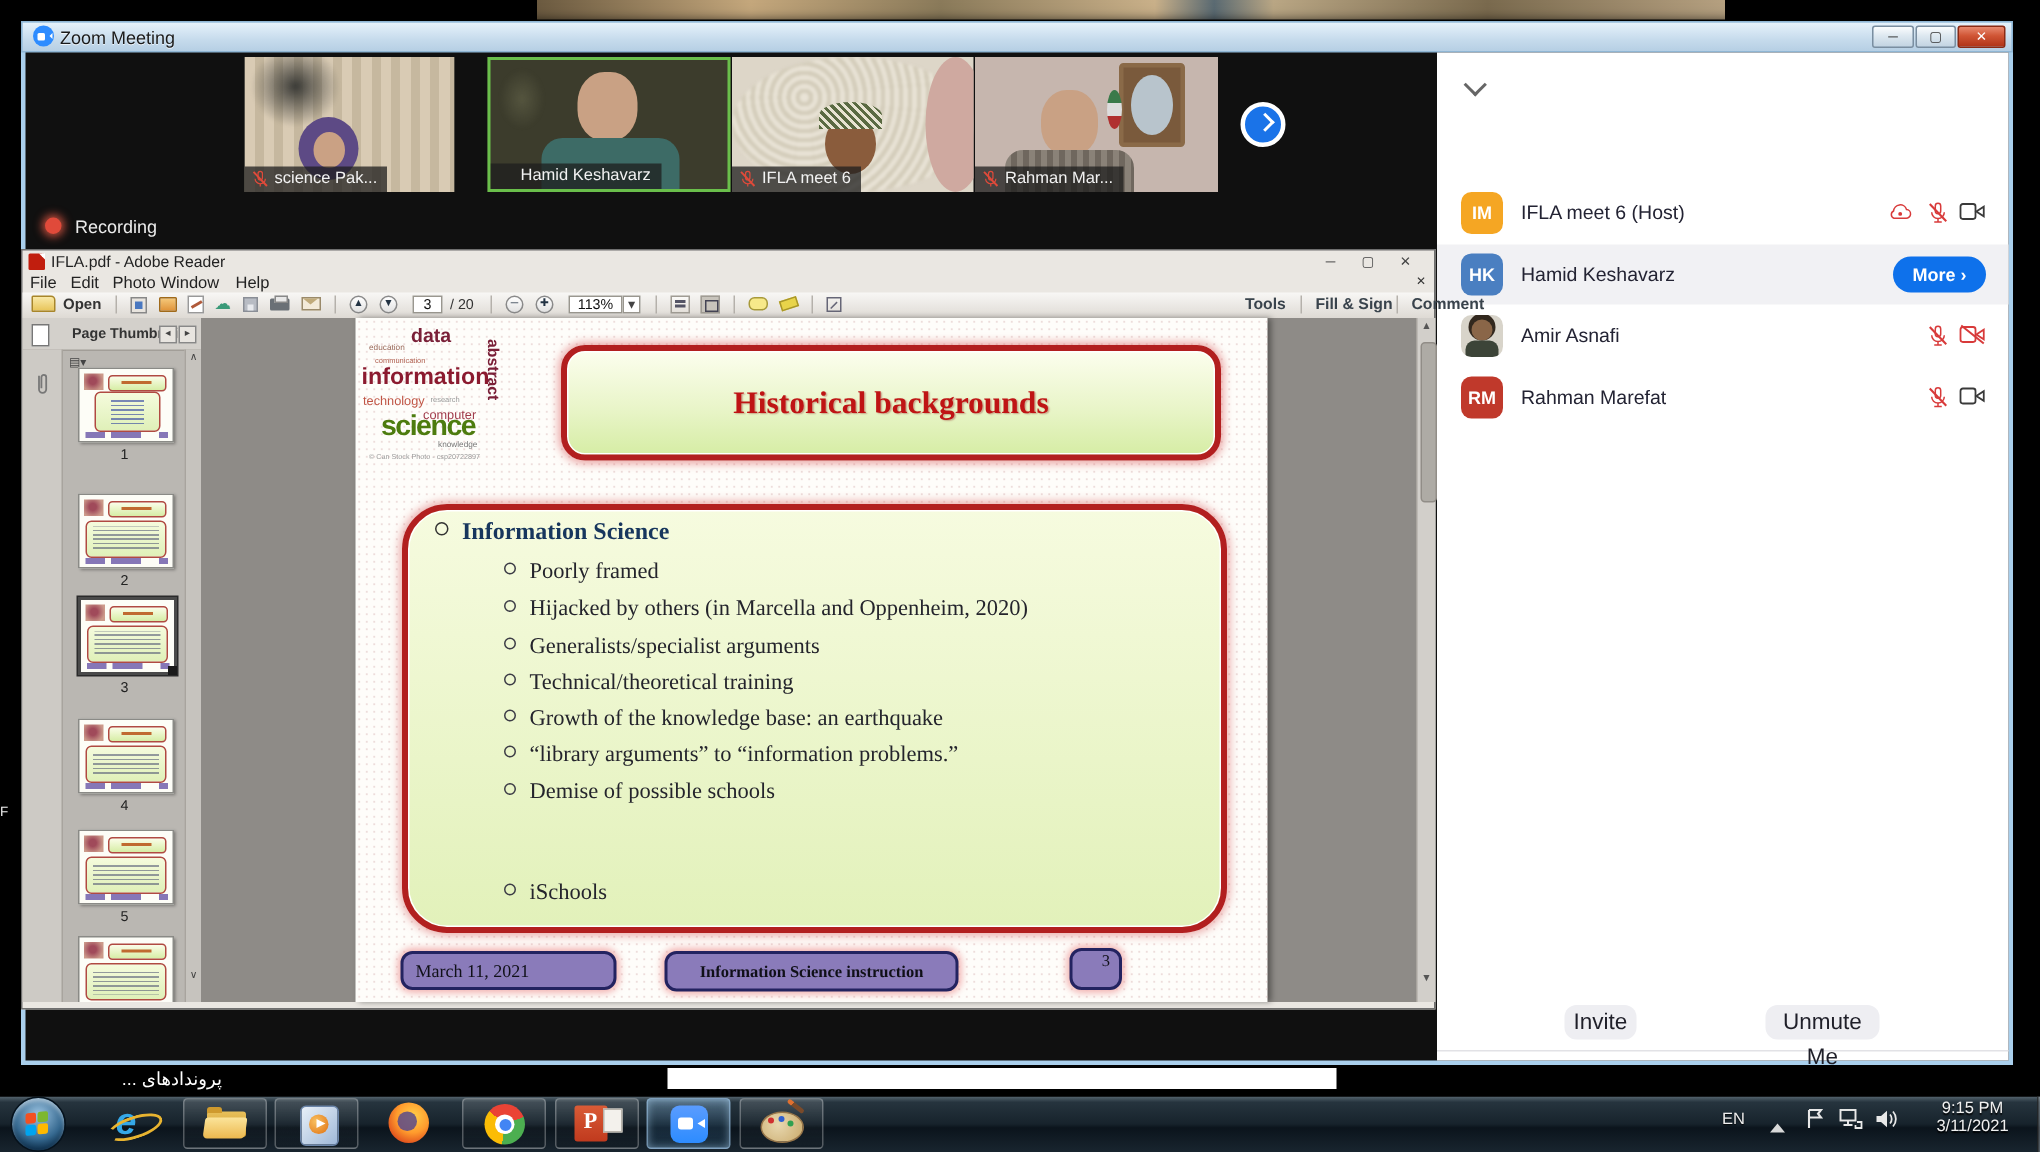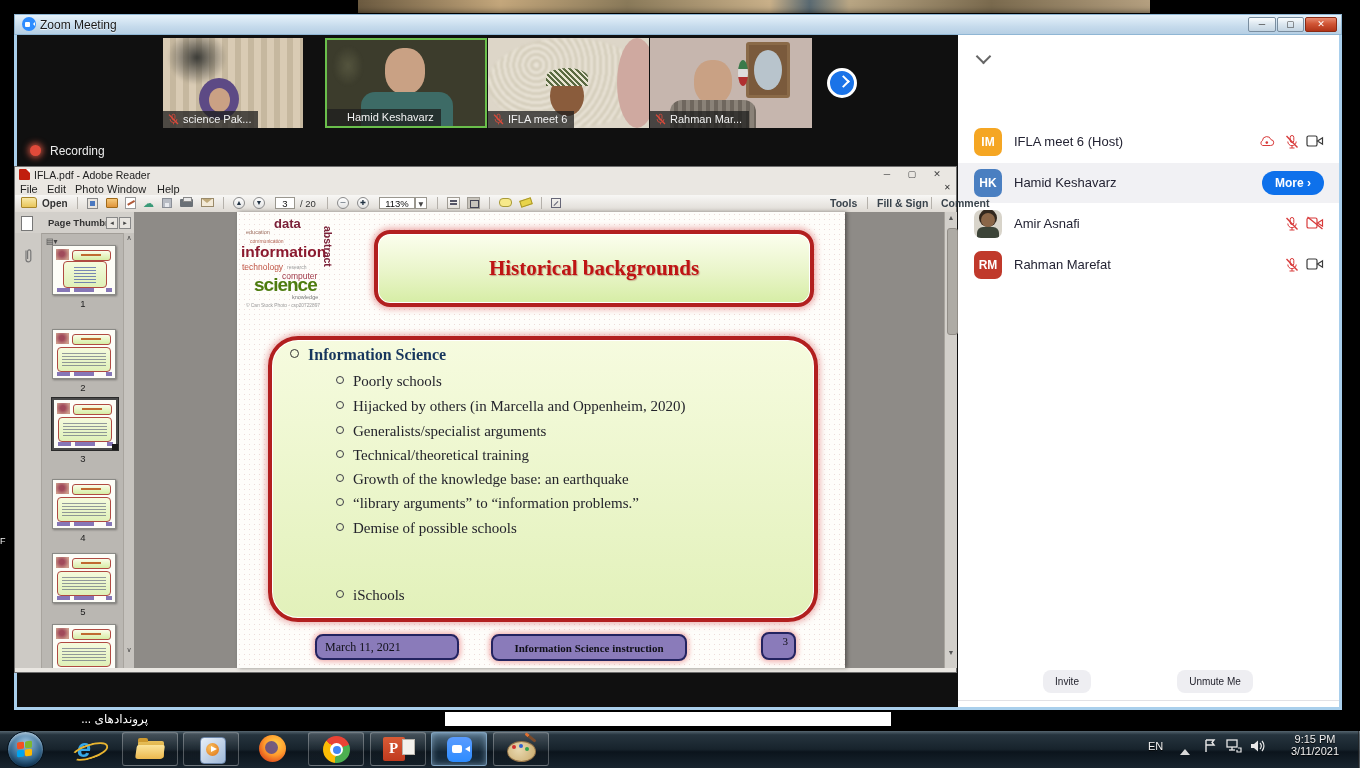--- a/index.html
+++ b/index.html
@@ -44,21 +44,21 @@
   .pchev{position:absolute;left:20px;top:16px;width:9px;height:9px;border:2px solid #666;border-top:0;border-right:0;transform:rotate(-45deg);}
   .prow{position:absolute;left:0;width:381px;height:40px;}
   .prow.hover{background:#f1f1f4;}
   .pav{position:absolute;left:16px;top:6px;width:28px;height:28px;border-radius:7px;color:#fff;
     font-size:12px;font-weight:bold;text-align:center;line-height:28px;}
   .pname{position:absolute;left:56px;top:12px;font-size:13px;color:#232333;}
   .pic{position:absolute;top:12px;width:18px;height:16px;}
   .more-btn{position:absolute;left:304px;top:8px;width:62px;height:24px;border-radius:12px;background:#0e71eb;
     color:#fff;font-size:12px;font-weight:bold;text-align:center;line-height:24px;}
   .pfoot-line{left:958px;top:700px;width:381px;height:1px;background:#e2e2e6;}
-  .pbtn{top:670px;height:23px;border-radius:8px;background:#eeeef2;color:#1f1f29;font-size:10px;text-align:center;line-height:23px;}
+  .pbtn{top:670px;height:23px;border-radius:8px;background:#eeeef2;color:#1f1f29;font-size:15px;text-align:center;line-height:23px;}
 
   
   .pdfwin{left:14px;top:166px;width:943px;height:507px;background:#eae7e2;border:1px solid #6f6f6f;box-sizing:border-box;}
   .pdf-title{left:34px;top:169px;font-size:10.5px;color:#222;}
   .pdf-ico{left:19px;top:169px;width:11px;height:11px;background:#c11e0e;border-radius:1px;}
   .pdf-ico i{position:absolute;right:0;top:0;border:2.5px solid #fff;border-left-color:transparent;border-bottom-color:transparent;}
   .pdf-winbtn{top:168px;width:22px;height:13px;text-align:center;font-size:9px;color:#444;line-height:13px;}
   .pdf-menu span{font-size:11px;color:#222;margin-right:0;}
   .toolbar{left:15px;top:195px;width:941px;height:17px;background:linear-gradient(#f8f7f5,#dedad4);border-bottom:1px solid #b2aea7;}
   .tb{position:absolute;top:1px;height:15px;font-size:10px;color:#333;line-height:15px;}
@@ -107,21 +107,21 @@
     font-size:21px;color:#bf1414;text-shadow:1px 1px 1px rgba(140,30,30,.35);}
   .sl-body{left:268px;top:336px;width:550px;height:286px;box-sizing:border-box;border:4px solid #b21f1f;border-radius:30px;
     background:linear-gradient(#f6fbdf,#e2f1ba);box-shadow:0 0 6px 2px rgba(220,100,100,.5),inset 0 0 0 1px #fff;}
   .blt{position:absolute;font-family:"Liberation Serif",serif;color:#24242c;font-size:15px;
     padding-left:18px;text-indent:-18px;line-height:18px;}
   .blt::before{content:"";display:inline-block;width:6px;height:6px;border:1.2px solid #3c3c46;border-radius:50%;
     margin-right:9px;vertical-align:2px;}
   .blt.h1{font-weight:bold;font-size:16px;color:#17365d;}
   .blt.h1::before{width:7px;height:7px;border-color:#333;}
   .sl-foot{position:absolute;box-sizing:border-box;border:2px solid #232360;border-radius:8px;background:#8a7bba;
-    box-shadow:0 0 5px 2px rgba(235,130,130,.6);font-family:"Liberation Serif",serif;color:#101018;margin-left:48px;}
+    box-shadow:0 0 5px 2px rgba(235,130,130,.6);font-family:"Liberation Serif",serif;color:#101018;}
 
   
   .tip-fa{left:52px;top:712px;width:96px;font-size:12px;color:#fff;text-align:right;}
   .whitebar{left:445px;top:712px;width:446px;height:14px;background:#fff;}
   .artifact{left:0px;top:536px;font-size:9px;color:#eee;}
 
   
   .taskbar{left:0;top:730px;width:1360px;height:38px;
     background:linear-gradient(#55656f,#26343e 10%,#17232c 48%,#0b141c 55%,#18242e 95%);border-top:1px solid #000;}
   .tslot{position:absolute;top:2px;width:56px;height:34px;border-radius:3px;box-sizing:border-box;}
@@ -498,21 +498,21 @@
     <span style="left:14px;top:59px;font-size:19px;font-weight:bold;color:#4d7c0f;letter-spacing:-1px;">science</span>
     <span style="left:52px;top:79px;font-size:5.5px;color:#777;">knowledge</span>
   </div>
   <div class="abs credit">© Can Stock Photo - csp20722897</div>
 
   <div class="abs sl-titlebox"></div>
   <div class="abs sl-title">Historical backgrounds</div>
 
   <div class="abs sl-body"></div>
   <div class="abs blt h1" style="left:290px;top:346px;width:480px;">Information Science</div>
-  <div class="abs blt" style="left:336px;top:372px;width:470px;">Poorly schools</div>
+  <div class="abs blt" style="left:336px;top:372px;width:470px;">Poorly framed</div>
   <div class="abs blt" style="left:336px;top:397px;width:470px;">Hijacked by others (in Marcella and Oppenheim, 2020)</div>
   <div class="abs blt" style="left:336px;top:422px;width:470px;">Generalists/specialist arguments</div>
   <div class="abs blt" style="left:336px;top:446px;width:470px;">Technical/theoretical training</div>
   <div class="abs blt" style="left:336px;top:470px;width:470px;">Growth of the knowledge base: an earthquake</div>
   <div class="abs blt" style="left:336px;top:494px;width:470px;">“library arguments” to  “information problems.”</div>
   <div class="abs blt" style="left:336px;top:519px;width:470px;">Demise of possible schools</div>
   <div class="abs blt" style="left:336px;top:586px;width:470px;">iSchools</div>
 
   <div class="abs sl-foot" style="left:267px;top:634px;width:144px;height:26px;font-size:12px;line-height:23px;padding-left:8px;">March 11, 2021</div>
   <div class="abs sl-foot" style="left:443px;top:634px;width:196px;height:27px;font-size:11px;font-weight:bold;line-height:24px;text-align:center;">Information Science instruction</div>

